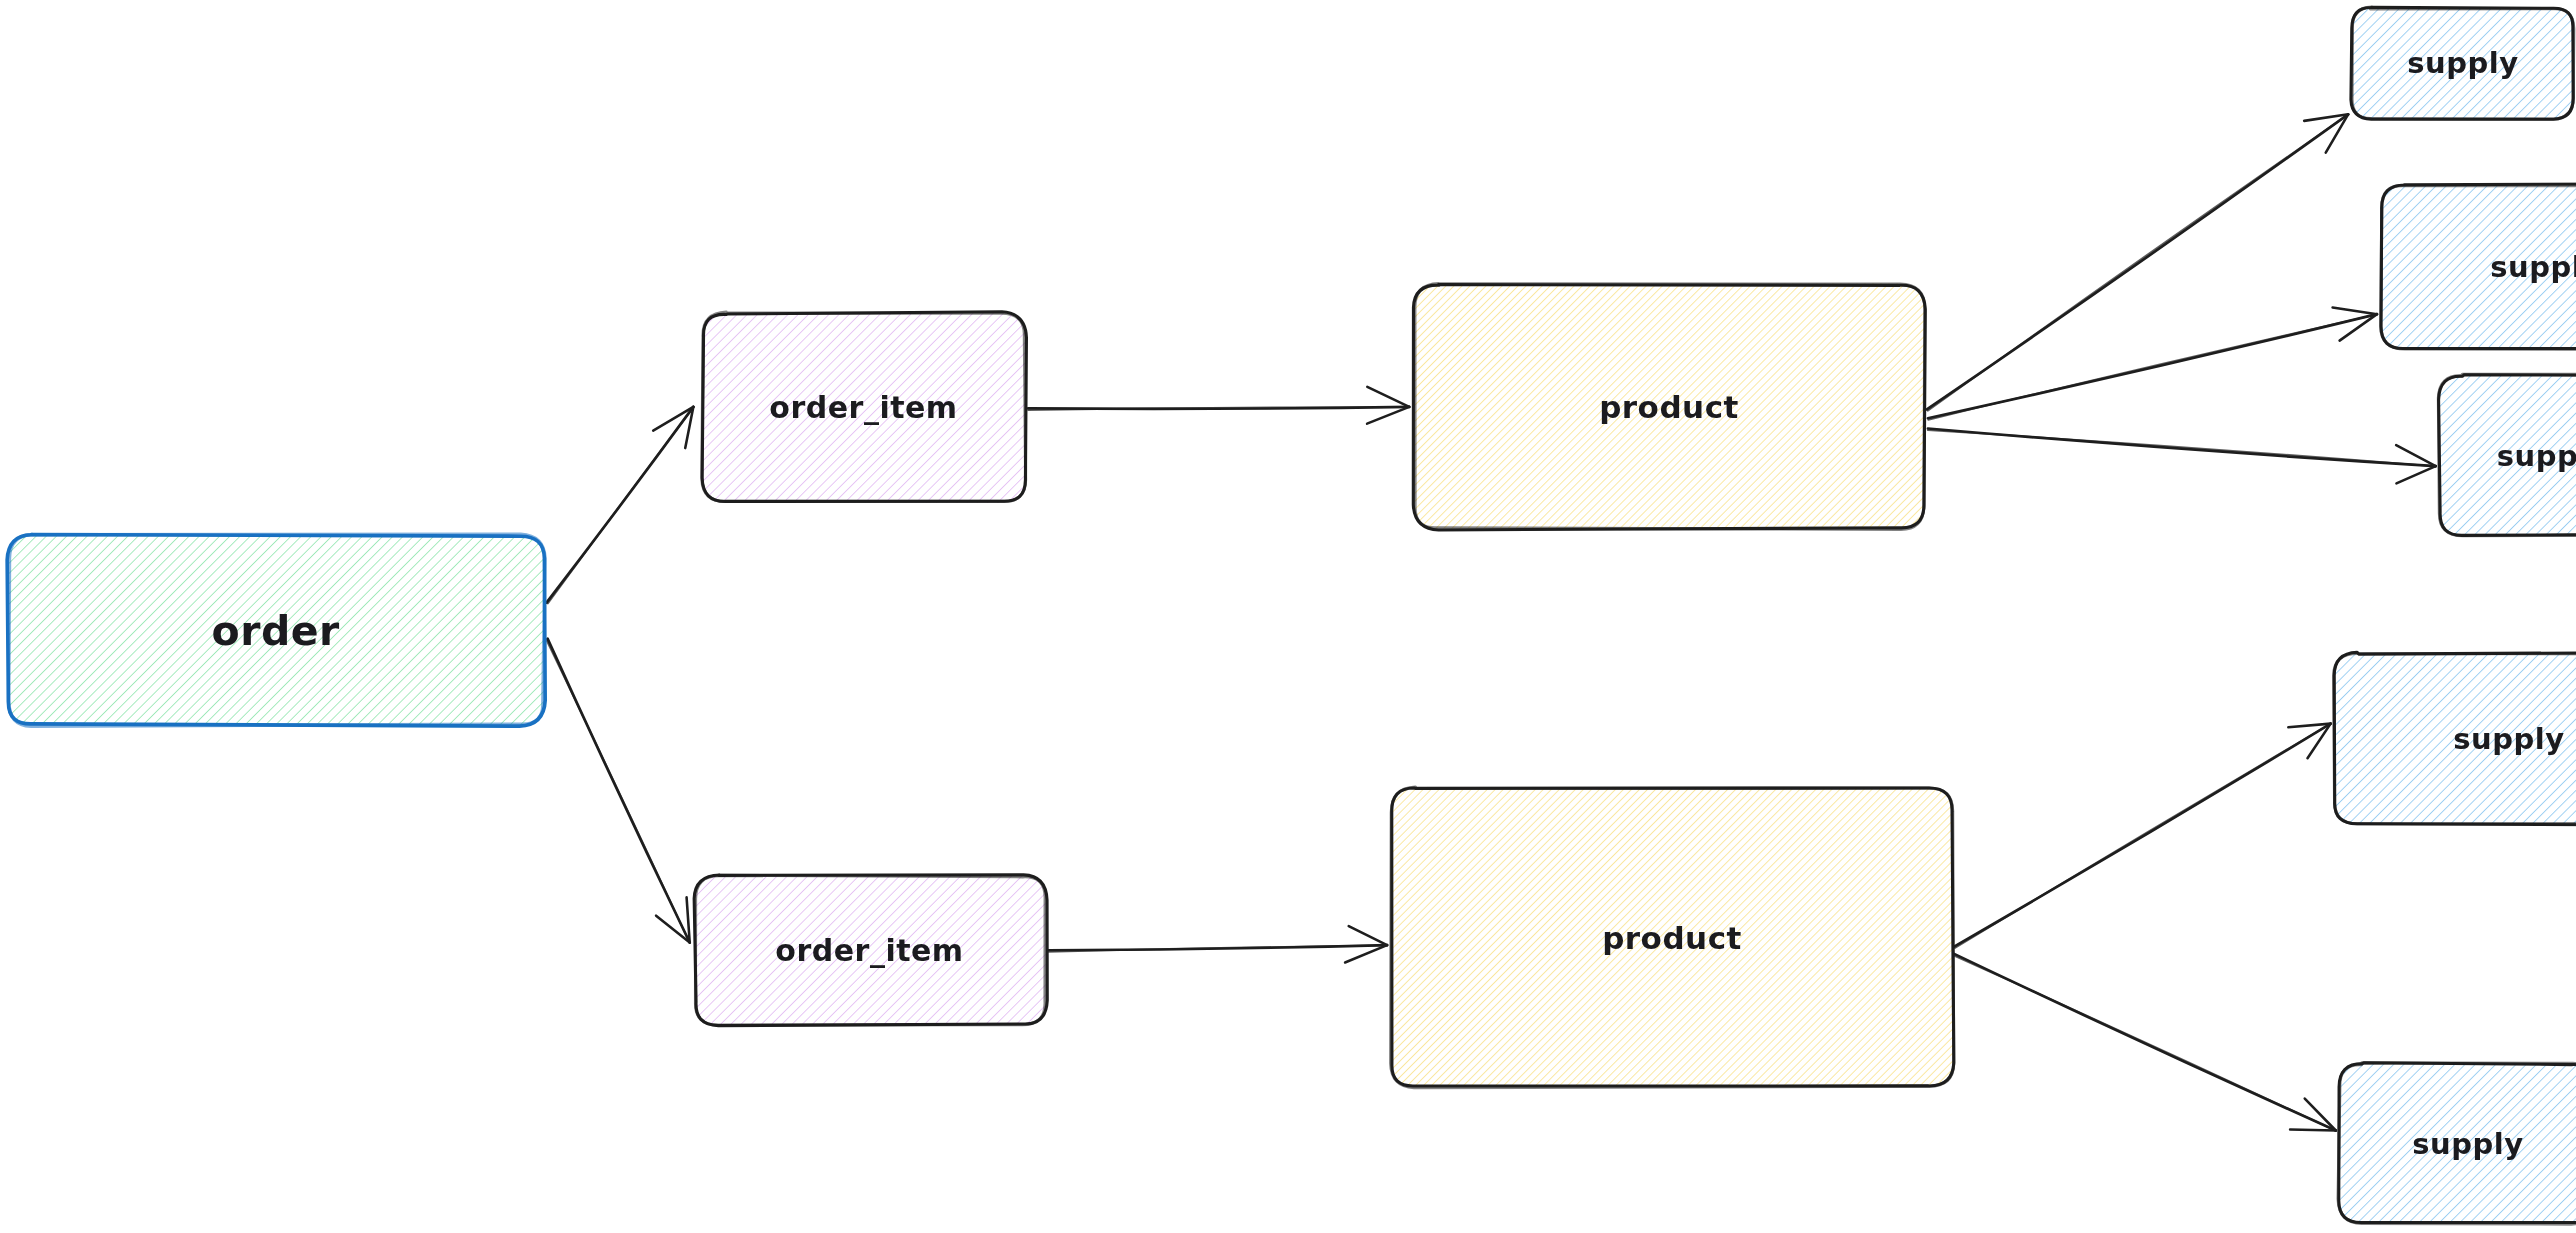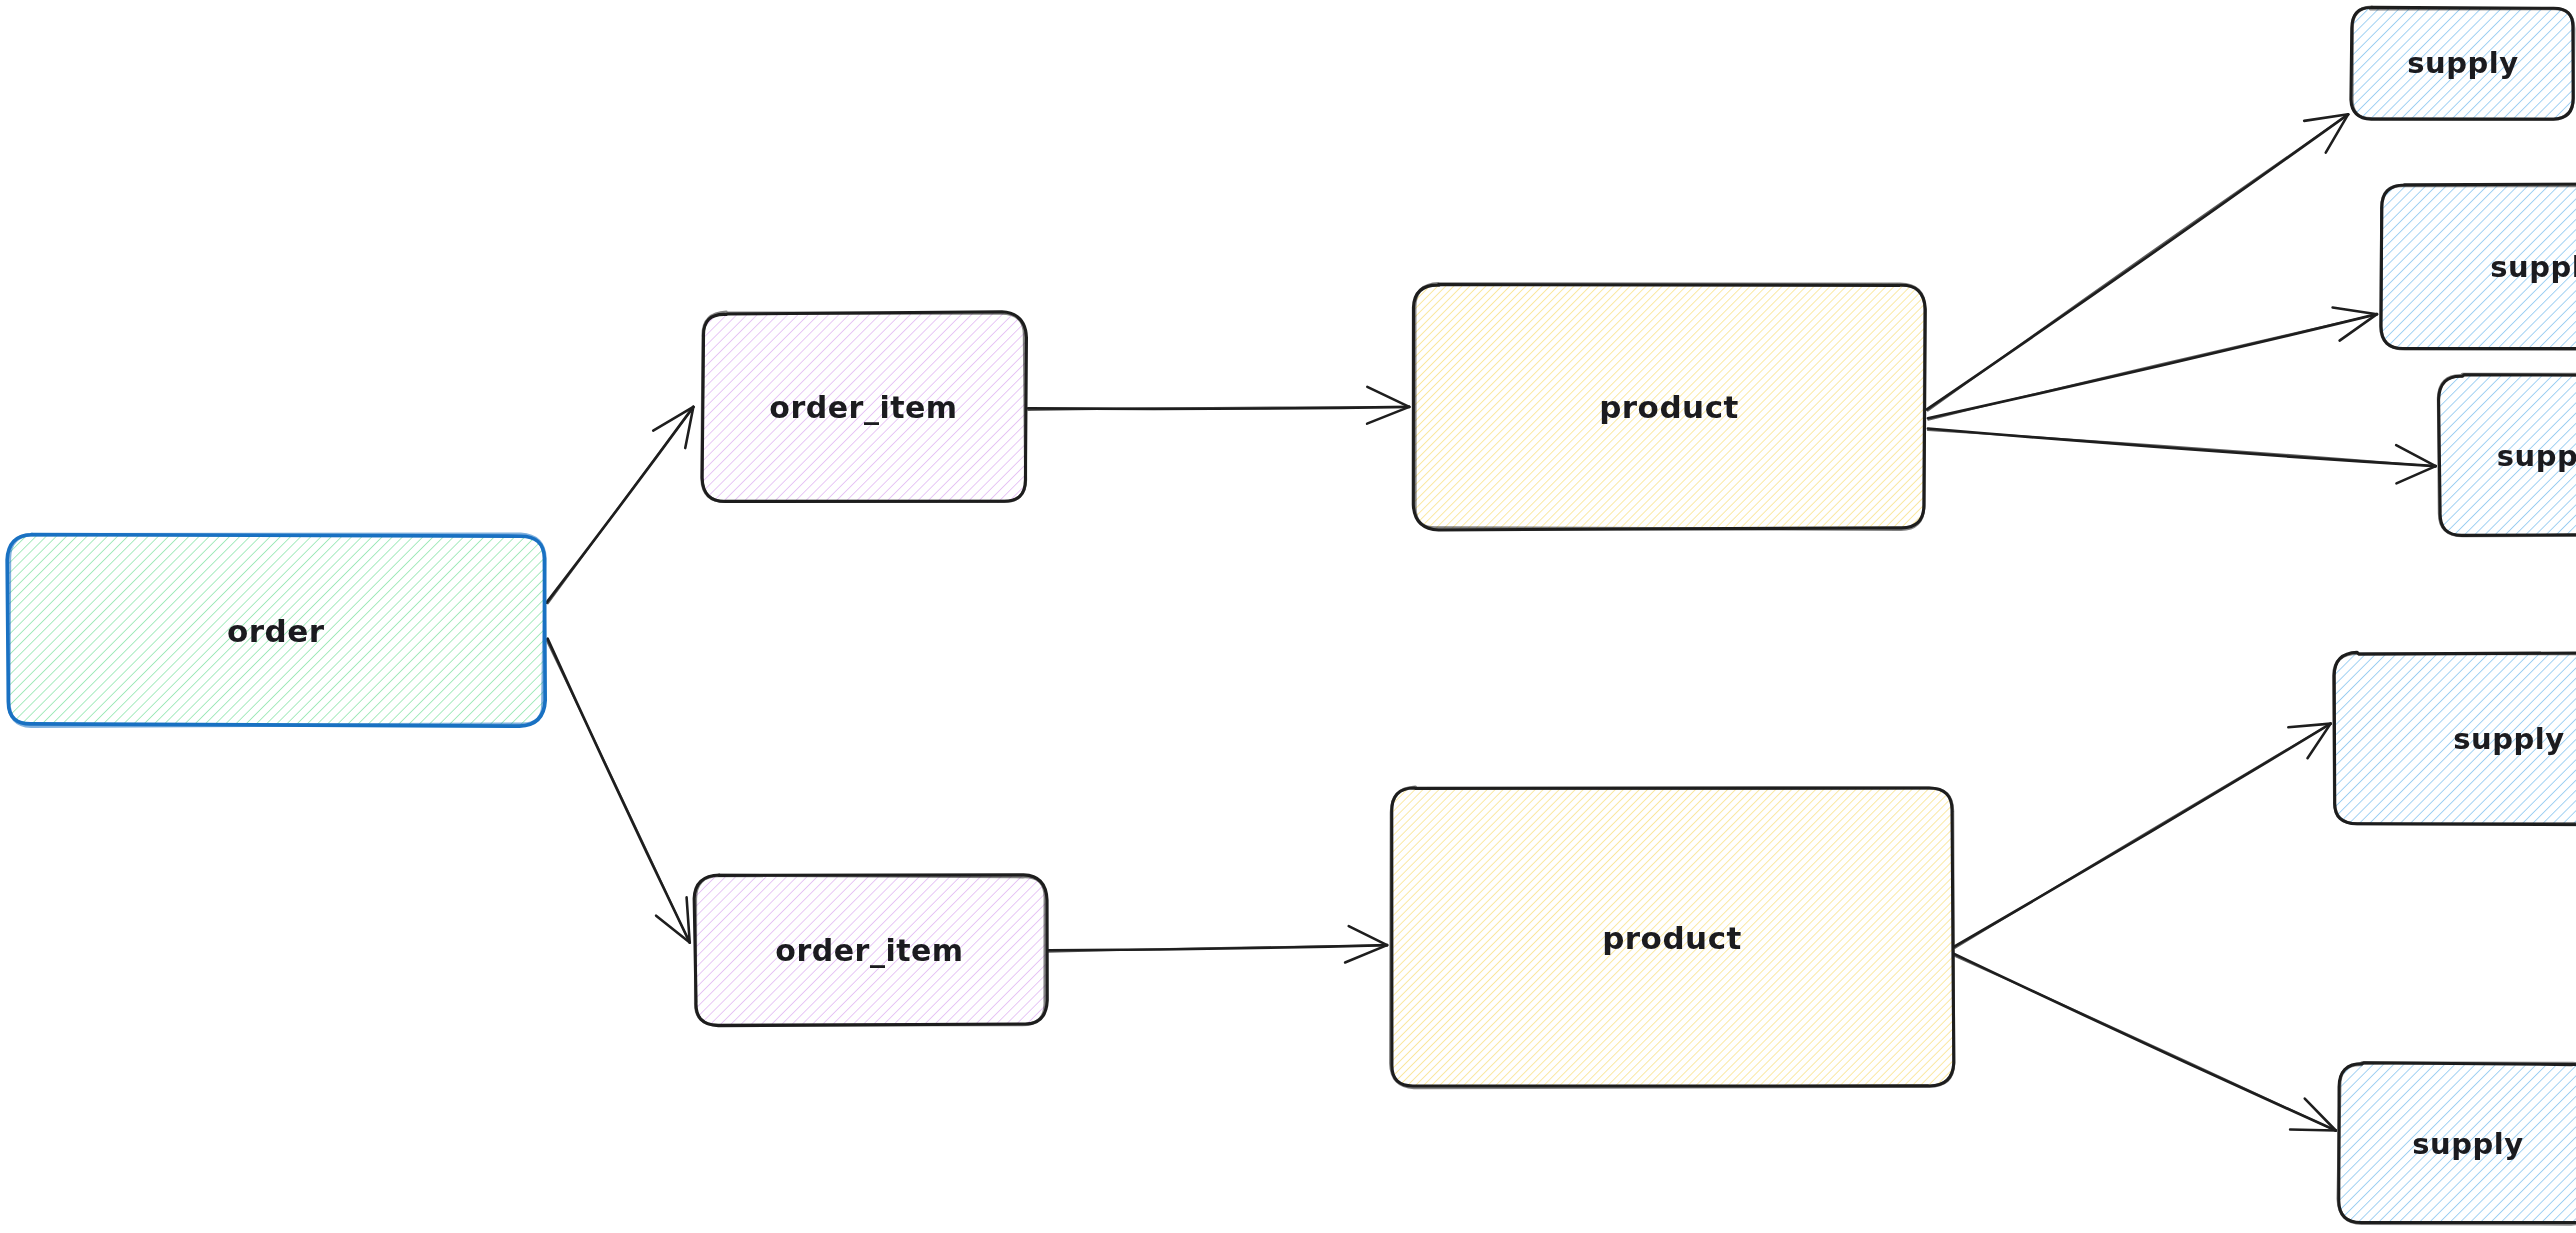--- a/index.html
+++ b/index.html
@@ -142,21 +142,21 @@
       </g>
       <g>
         <path d="M 4587.1,2063.9 L 4992.8,2063.8 Q 5040.0,2065.0 5039.0,2110.2 L 5039.1,2327.5 Q 5040.0,2375.0 4993.2,2375.9 L 4585.7,2375.6 Q 4540.0,2375.0 4538.9,2327.8 L 4539.9,2112.3 Q 4540.0,2065.0 4586.5,2064.5 Z" fill="url(#hatch-supply)" stroke="none"></path>
         <path d="M 4588.3,2063.5 L 4991.6,2067.0 Q 5040.0,2065.0 5040.9,2111.1 L 5041.0,2328.0 Q 5040.0,2375.0 4995.8,2373.6 L 4585.3,2373.7 Q 4540.0,2375.0 4539.8,2330.8 L 4540.4,2111.2 Q 4540.0,2065.0 4585.7,2065.1 Z" fill="none" stroke="#1e1e1e" stroke-width="6" stroke-linecap="round" stroke-linejoin="round" opacity="1"></path>
         <path d="M 4584.5,2063.5 L 4993.8,2064.4 Q 5040.0,2065.0 5037.9,2110.9 L 5040.1,2328.5 Q 5040.0,2375.0 4991.4,2376.8 L 4584.5,2375.4 Q 4540.0,2375.0 4538.4,2327.8 L 4541.9,2112.0 Q 4540.0,2065.0 4583.5,2067.3 Z" fill="none" stroke="#1e1e1e" stroke-width="6" stroke-linecap="round" stroke-linejoin="round" opacity="0.55"></path>
       </g>
     </g>
 </svg>
 
 <div id="labels-layer">
-    <div class="node-label" style="left: 7.7px; top: 536px; width: 536px; height: 190px; font-size: 31px; color: rgb(27, 27, 31);">order</div>
+    <div class="node-label" style="left: 7.7px; top: 536px; width: 536px; height: 190px; font-size: 41px; color: rgb(27, 27, 31);">order</div>
     <div class="node-label" style="left: 702px; top: 313px; width: 323px; height: 189px; font-size: 30px; color: rgb(27, 27, 31);">order_item</div>
     <div class="node-label" style="left: 694px; top: 876px; width: 351px; height: 149px; font-size: 30px; color: rgb(27, 27, 31);">order_item</div>
     <div class="node-label" style="left: 1414px; top: 284px; width: 510px; height: 245px; font-size: 31px; color: rgb(27, 27, 31);">product</div>
     <div class="node-label" style="left: 1391px; top: 788px; width: 562px; height: 299px; font-size: 31px; color: rgb(27, 27, 31);">product</div>
     <div class="node-label" style="left: 2352px; top: 7.7px; width: 222px; height: 111px; font-size: 29px; color: rgb(27, 27, 31);">supply</div>
     <div class="node-label" style="left: 2381px; top: 184px; width: 330px; height: 165px; font-size: 29px; color: rgb(27, 27, 31);">supply</div>
     <div class="node-label" style="left: 2439px; top: 375px; width: 227px; height: 161px; font-size: 29px; color: rgb(27, 27, 31);">supply</div>
     <div class="node-label" style="left: 2334px; top: 653px; width: 350px; height: 171px; font-size: 29px; color: rgb(27, 27, 31);">supply</div>
     <div class="node-label" style="left: 2339px; top: 1064px; width: 258px; height: 160px; font-size: 29px; color: rgb(27, 27, 31);">supply</div>
   </div>

